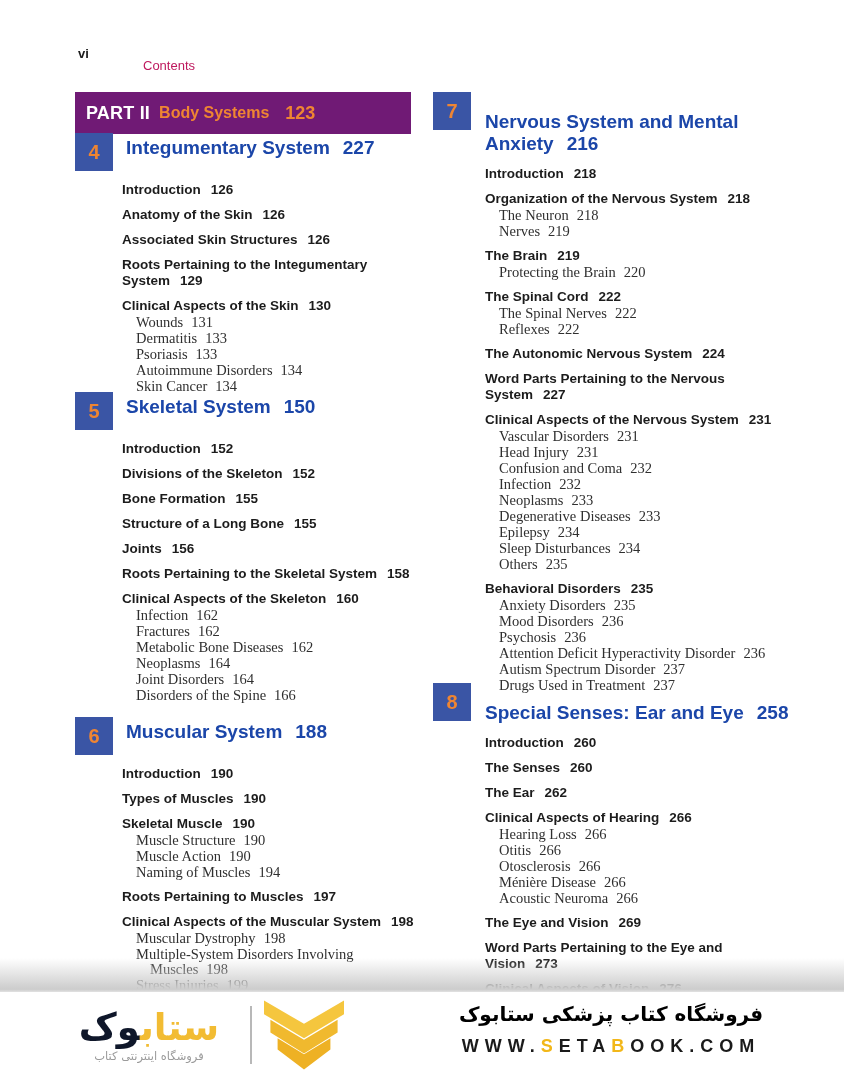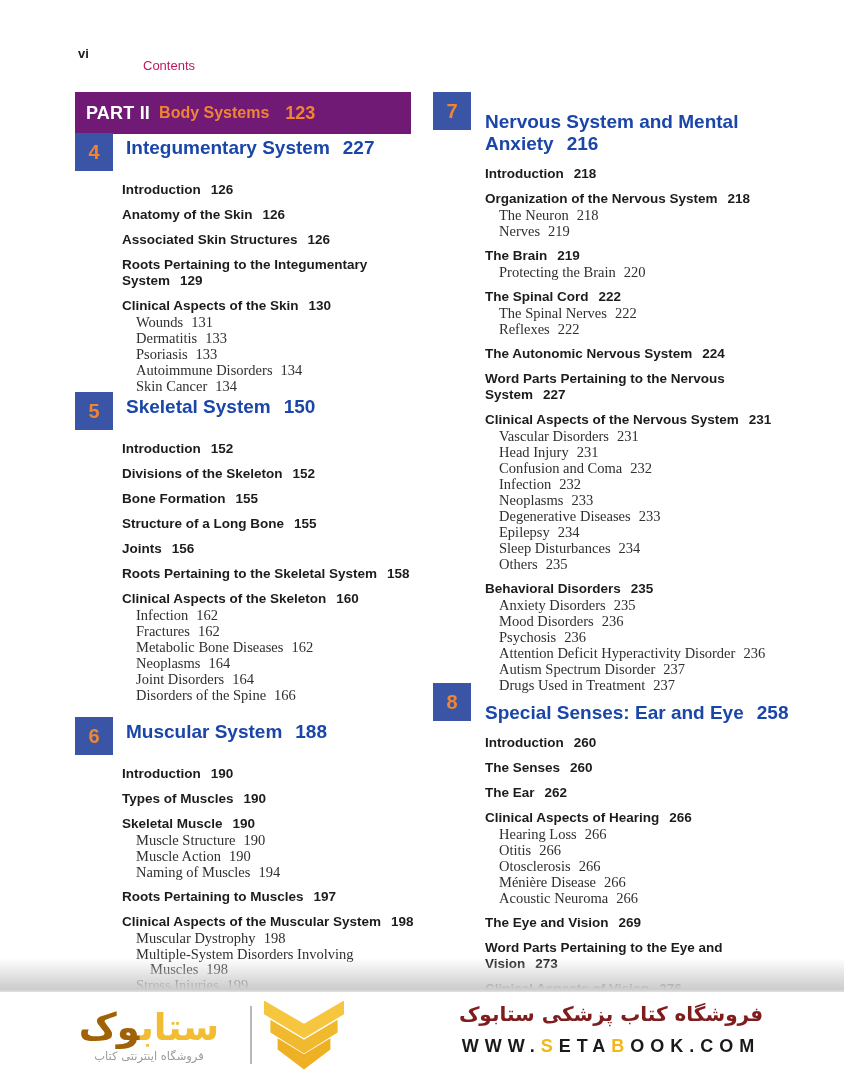--- a/index.html
+++ b/index.html
@@ -44,21 +44,21 @@
 
   .footer{position:absolute;left:0;top:992px;width:844px;height:88px;background:#ffffff;}
   .logo{position:absolute;left:58px;top:6px;height:74px;display:flex;align-items:center;}
   .logo-textcol{width:182px;text-align:center;}
   .logo-wordmark{font-size:37px;font-weight:bold;line-height:40px;direction:rtl;
     font-family:"DejaVu Sans",sans-serif;}
   .logo-tagline{font-size:11.5px;color:#9b9b9b;margin-top:1px;direction:rtl;
     font-family:"DejaVu Sans",sans-serif;}
   .logo-divider{width:2px;height:58px;background:#b8b8b8;margin:0 12px 0 10px;}
   .footer-right{position:absolute;left:420px;top:8px;width:382px;text-align:center;}
-  .store-line{font-size:20px;font-weight:bold;color:#7f1d1d;direction:rtl;line-height:28px;
+  .store-line{font-size:20px;font-weight:bold;color:#000000;direction:rtl;line-height:28px;
     font-family:"DejaVu Sans",sans-serif;}
   .domain-line{margin-top:8px;font-size:18px;font-weight:bold;letter-spacing:6px;color:#1a1a1a;white-space:nowrap;}
 </style>
 </head>
 <body>
 
 <div class="scan">
   <div class="folio">vi</div>
   <div class="running-head">Contents</div>
 
@@ -186,21 +186,21 @@
         </div>
       </div>
     </div>
 
   <div class="scan-shadow"></div>
 </div>
 
 <div class="footer">
   <div class="logo">
     <div class="logo-textcol">
-      <div class="logo-wordmark" id="logo-wordmark"><span style="color: rgb(242, 188, 51);">ستاب</span><span style="color: #a16207;">وک</span></div>
+      <div class="logo-wordmark" id="logo-wordmark"><span style="color: rgb(242, 188, 51);">ستاب</span><span style="color: #0f172a;">وک</span></div>
       <div class="logo-tagline">فروشگاه اینترنتی کتاب</div>
     </div>
     <div class="logo-divider"></div>
     <svg width="80" height="70" viewBox="0 0 100 86">
       <polygon points="0,0 50,29 100,0 100,17 50,47 0,17" fill="#f5c63e"></polygon>
       <polygon points="8,24 50,49 92,24 92,40 50,66 8,40" fill="#f0b92e"></polygon>
       <polygon points="17,47 50,67 83,47 83,61 50,86 17,61" fill="#eeb124"></polygon>
     </svg>
   </div>
   <div class="footer-right">

